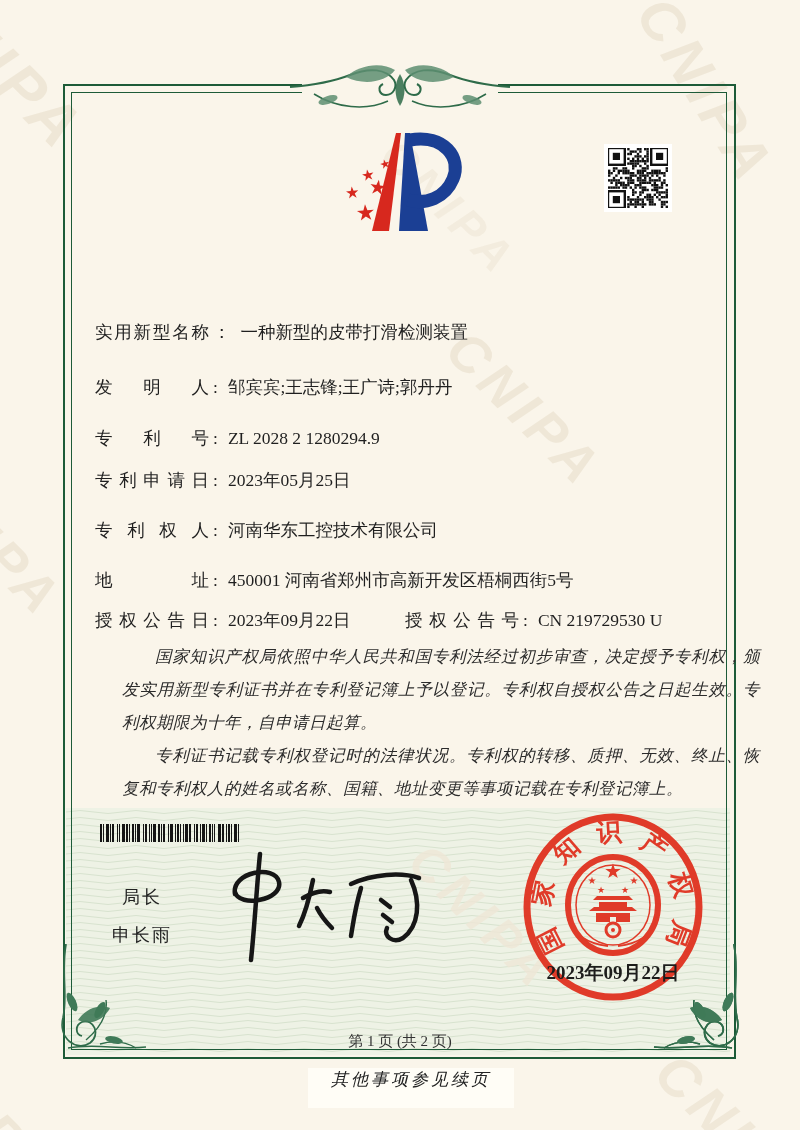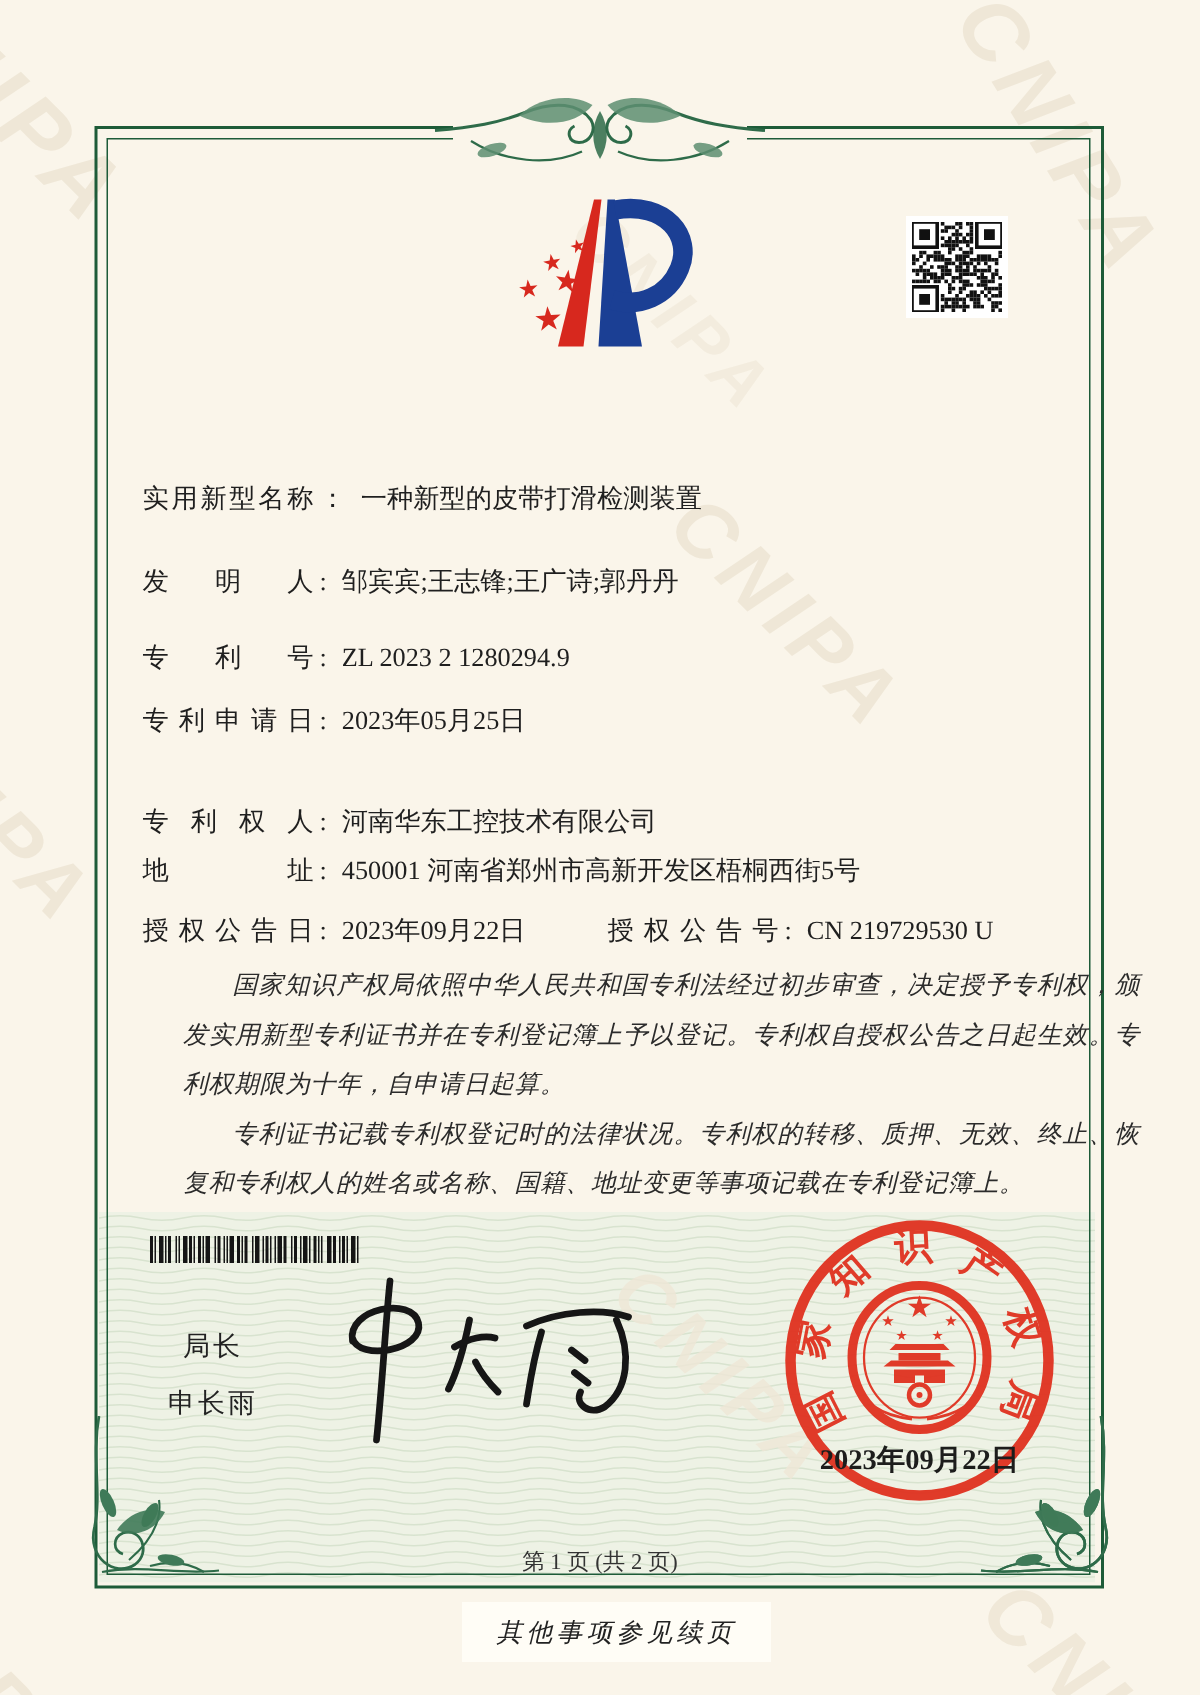--- a/index.html
+++ b/index.html
@@ -42,21 +42,21 @@
   .qr-box svg{position:absolute;left:4px;top:4px;}
   .title{position:absolute;left:0;top:244px;width:100%;text-align:center;z-index:4;
       font-size:37px;font-weight:bold;letter-spacing:8px;color:#151515;}
   
   .fields{position:absolute;left:95px;top:320px;width:630px;z-index:4;font-size:17.5px;}
   .frow{position:absolute;left:0;white-space:nowrap;}
   .frow:nth-of-type(1){top:0;}
   .frow:nth-of-type(2){top:55px;}
   .frow:nth-of-type(3){top:106px;}
   .frow:nth-of-type(4){top:148px;}
-  .frow:nth-of-type(5){top:215px;}
+  .frow:nth-of-type(5){top:198px;}
   .frow:nth-of-type(6){top:248px;}
   .frow:nth-of-type(7){top:288px;}
   .f-label{display:inline-block;width:114px;text-align:justify;text-align-last:justify;}
   .f-colon{display:inline-block;margin:0 10px 0 4px;}
   .grant-no{position:absolute;left:310px;top:0;white-space:nowrap;}
   
   .body-text{position:absolute;left:82px;top:640px;width:638px;z-index:4;
       font-size:16.5px;line-height:33px;text-align:justify;font-style:italic;
       letter-spacing:0.5px;color:#2b2b2b;margin-left:40px;}
   .body-text p{margin:0;text-indent:2em;}
@@ -75,21 +75,21 @@
   .seal-char:nth-of-type(3){left:46px;top:38px;transform:translate(-50%,-50%) rotate(-41deg);}
   .seal-char:nth-of-type(4){left:89px;top:20px;transform:translate(-50%,-50%) rotate(-3deg);}
   .seal-char:nth-of-type(5){left:134px;top:34px;transform:translate(-50%,-50%) rotate(35deg);}
   .seal-char:nth-of-type(6){left:161px;top:73px;transform:translate(-50%,-50%) rotate(73deg);}
   .seal-char:nth-of-type(7){left:159px;top:122px;transform:translate(-50%,-50%) rotate(111deg);}
   .seal-date{position:absolute;left:0;top:148px;width:100%;text-align:center;z-index:6;
       font-size:19px;font-weight:bold;color:#101010;}
   .page-info{position:absolute;left:0;top:1032px;width:100%;text-align:center;z-index:4;
       font-size:15px;color:#333;}
   .note-box{position:absolute;left:308px;top:1068px;width:206px;height:40px;background:#fffdf6;
-      z-index:4;display:flex;align-items:center;justify-content:center;}
+      z-index:4;display:flex;align-items:flex-start;justify-content:center;}
   .note-text{font-size:17px;font-style:italic;letter-spacing:3px;color:#222;}
 </style>
 </head>
 <body>
 
 <div class="page">
 
   <div id="wm-layer">
       <span class="wm" style="left: -55px; top: -40px; font-size: 62px; opacity: 1; transform: rotate(45deg);">CNIPA</span>
       <span class="wm" style="left: 680px; top: -15px; font-size: 58px; opacity: 1; transform: rotate(58deg);">CNIPA</span>
@@ -462,21 +462,21 @@
 
 
   <div class="fields">
     <div class="frow">
       <span class="f-label">实用新型名称</span><span class="f-colon">：</span><span>一种新型的皮带打滑检测装置</span>
     </div>
     <div class="frow">
       <span class="f-label">发明人</span><span class="f-colon">:</span><span>邹宾宾;王志锋;王广诗;郭丹丹</span>
     </div>
     <div class="frow">
-      <span class="f-label">专利号</span><span class="f-colon">:</span><span>ZL 2023 2 1280294.9</span>
+      <span class="f-label">专利号</span><span class="f-colon">:</span><span>ZL 2028 2 1280294.9</span>
     </div>
     <div class="frow">
       <span class="f-label">专利申请日</span><span class="f-colon">:</span><span>2023年05月25日</span>
     </div>
     <div class="frow">
       <span class="f-label">专利权人</span><span class="f-colon">:</span><span>河南华东工控技术有限公司</span>
     </div>
     <div class="frow">
       <span class="f-label">地址</span><span class="f-colon">:</span><span>450001 河南省郑州市高新开发区梧桐西街5号</span>
     </div>

